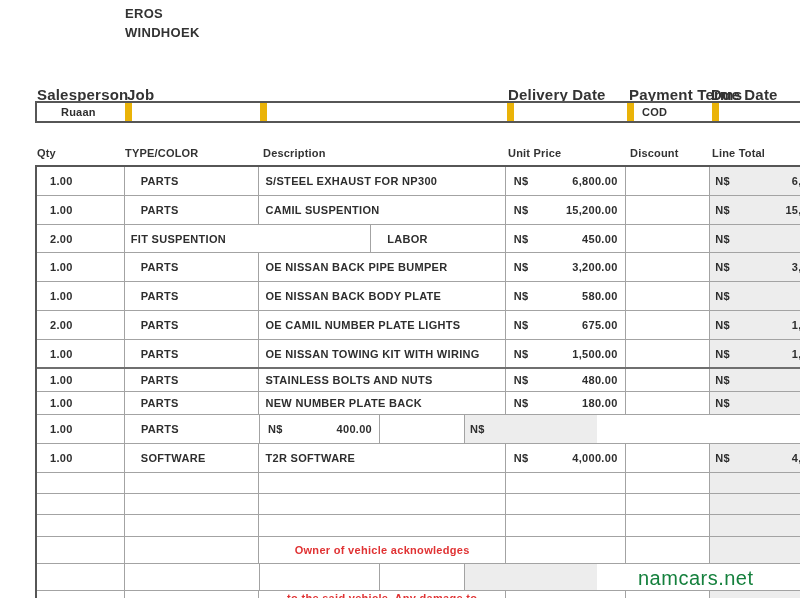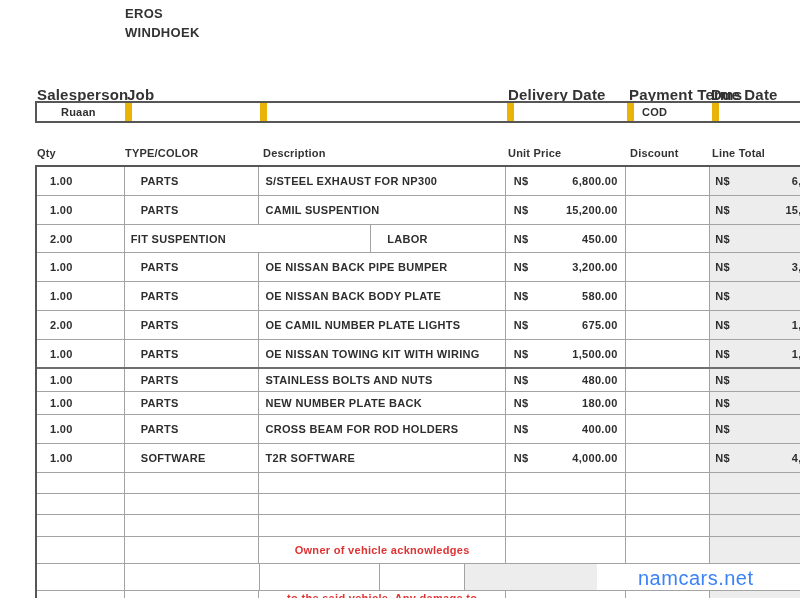--- a/index.html
+++ b/index.html
@@ -38,21 +38,21 @@
   .c-type{width:135px;border-right:1px solid #a3a3a3;padding-left:16px;}
   .c-desc{width:247px;border-right:1px solid #a3a3a3;padding-left:6px;}
   .c-unit{width:120px;border-right:1px solid #a3a3a3;justify-content:space-between;padding:0 7px 0 8px;}
   .c-disc{width:85px;border-right:1px solid #a3a3a3;}
   .c-total{width:132px;background:#ededed;justify-content:space-between;padding:0 5px;}
   .row.note .c-desc{justify-content:center;padding-left:0;color:#e03233;}
   .row.toptext .cell{align-items:flex-start;padding-top:1px;}
 
   
   .watermark{position:absolute;left:638px;top:567px;font-size:20px;font-weight:normal;
-             color:#3b82f6;letter-spacing:.5px;}
+             color:#15803d;letter-spacing:.5px;}
 </style>
 </head>
 <body>
 
 <div id="page">
 
   <div class="company">
     <div>EROS</div>
     <div>WINDHOEK</div>
   </div>
@@ -198,21 +198,20 @@
           <span>180.00</span>
         </div>
         <div class="cell c-disc"></div>
         <div class="cell c-total">
           <span>N$</span>
         </div>
       </div>
       <div class="row" style="height: 29px;">
         <div class="cell c-qty">1.00</div>
         <div class="cell c-type">PARTS</div>
-        <div class="cell c-desc">CROSS BEAM FOR ROD HOLDERS</div>
         <div class="cell c-unit">
           <span>N$</span>
           <span>400.00</span>
         </div>
         <div class="cell c-disc"></div>
         <div class="cell c-total">
           <span>N$</span>
         </div>
       </div>
       <div class="row" style="height: 29px;">

